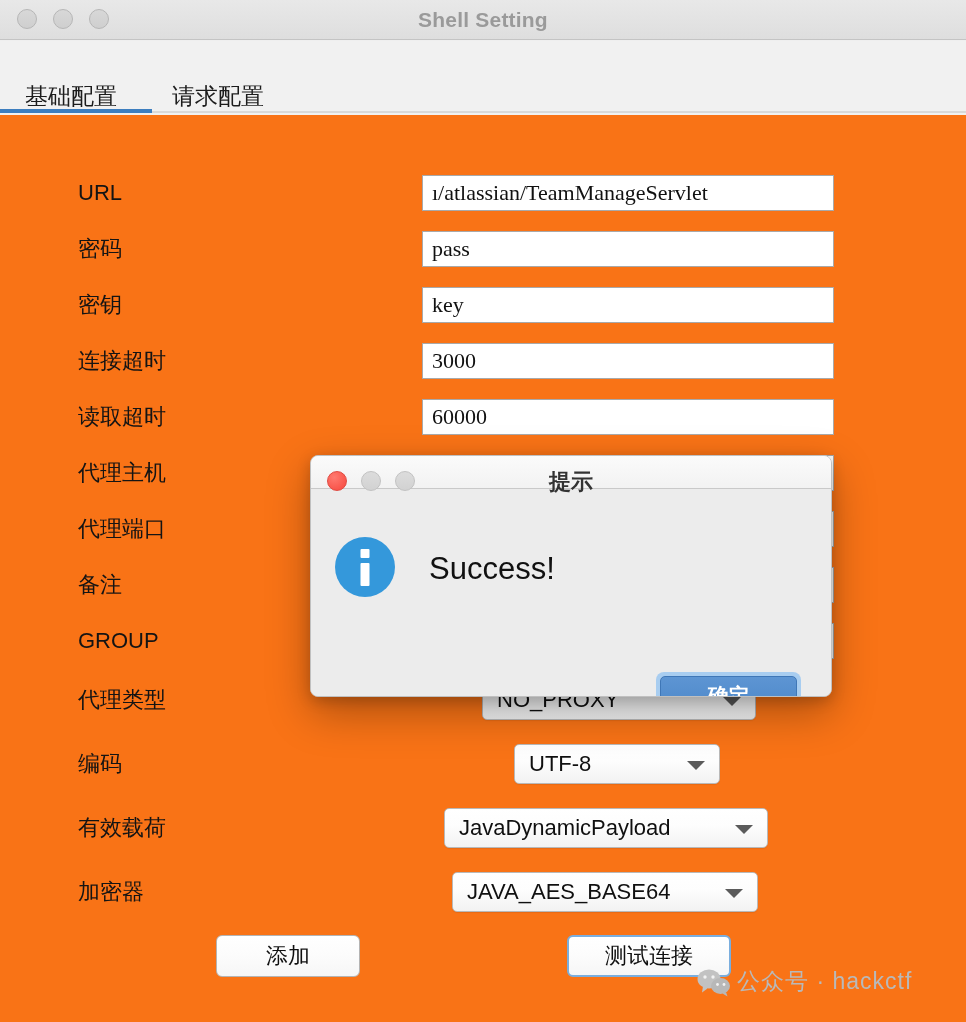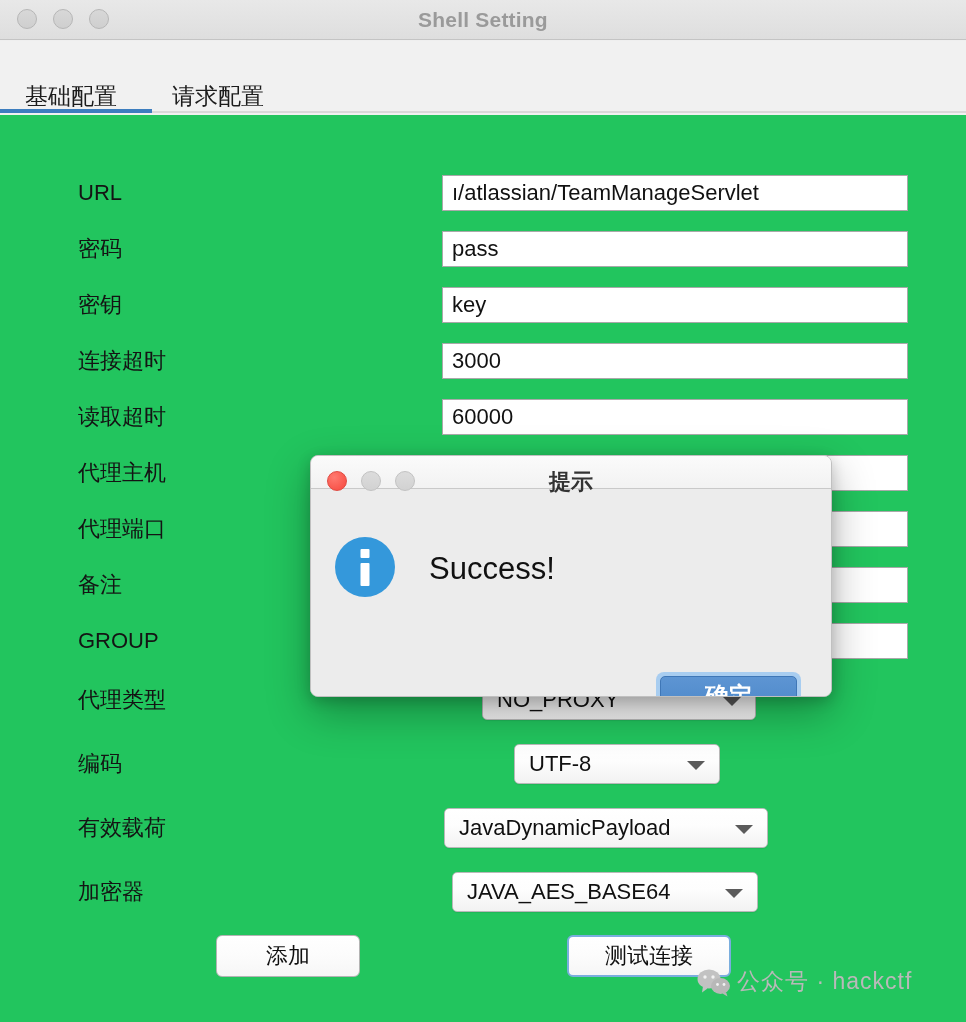--- a/index.html
+++ b/index.html
@@ -84,21 +84,21 @@
     left: 152px; top: 70px;
     width: 814px; height: 2px;
     background: #d9d9d9;
   }
 
   
   .body {
     position: absolute;
     left: 0; top: 115px;
     width: 966px; height: 907px;
-    background: #22c55e;
+    background: #f97316;
   }
   .row {
     position: absolute;
     left: 0;
     width: 966px;
     height: 40px;
   }
   .lbl {
     position: absolute;
     left: 78px;
@@ -116,21 +116,21 @@
     background: #ffffff;
     border: 1px solid #a9a9a9;
     box-sizing: border-box;
     font-size: 22px;
     color: #111111;
     line-height: 34px;
     padding-left: 9px;
     white-space: nowrap;
     overflow: hidden;
   }
-  .field.wide { left: 442px; width: 466px; }
+  .field.wide { left: 422px; width: 412px; font-family: Liberation Serif, serif; }
 
   
   .combo {
     position: absolute;
     top: 0;
     height: 40px;
     box-sizing: border-box;
     border: 1px solid #b9b9b9;
     border-radius: 5px;
     background: linear-gradient(to bottom, #ffffff 0%, #fdfdfd 45%, #f2f2f2 100%);
@@ -275,21 +275,21 @@
     padding: 4px;
     cursor: default;
   }
   .dlg-ok-inner {
     width: 100%; height: 100%;
     box-sizing: border-box;
     border-radius: 5px;
     background: linear-gradient(to bottom, #5d95d3 0%, #4b86c8 100%);
     border: 1px solid #3f77b7;
     color: #ffffff;
-    font-size: 24px;
+    font-size: 21px;
     font-weight: bold;
     line-height: 37px;
     text-align: center;
   }
 </style>
 </head>
 <body>
 
 <div class="app">
 

